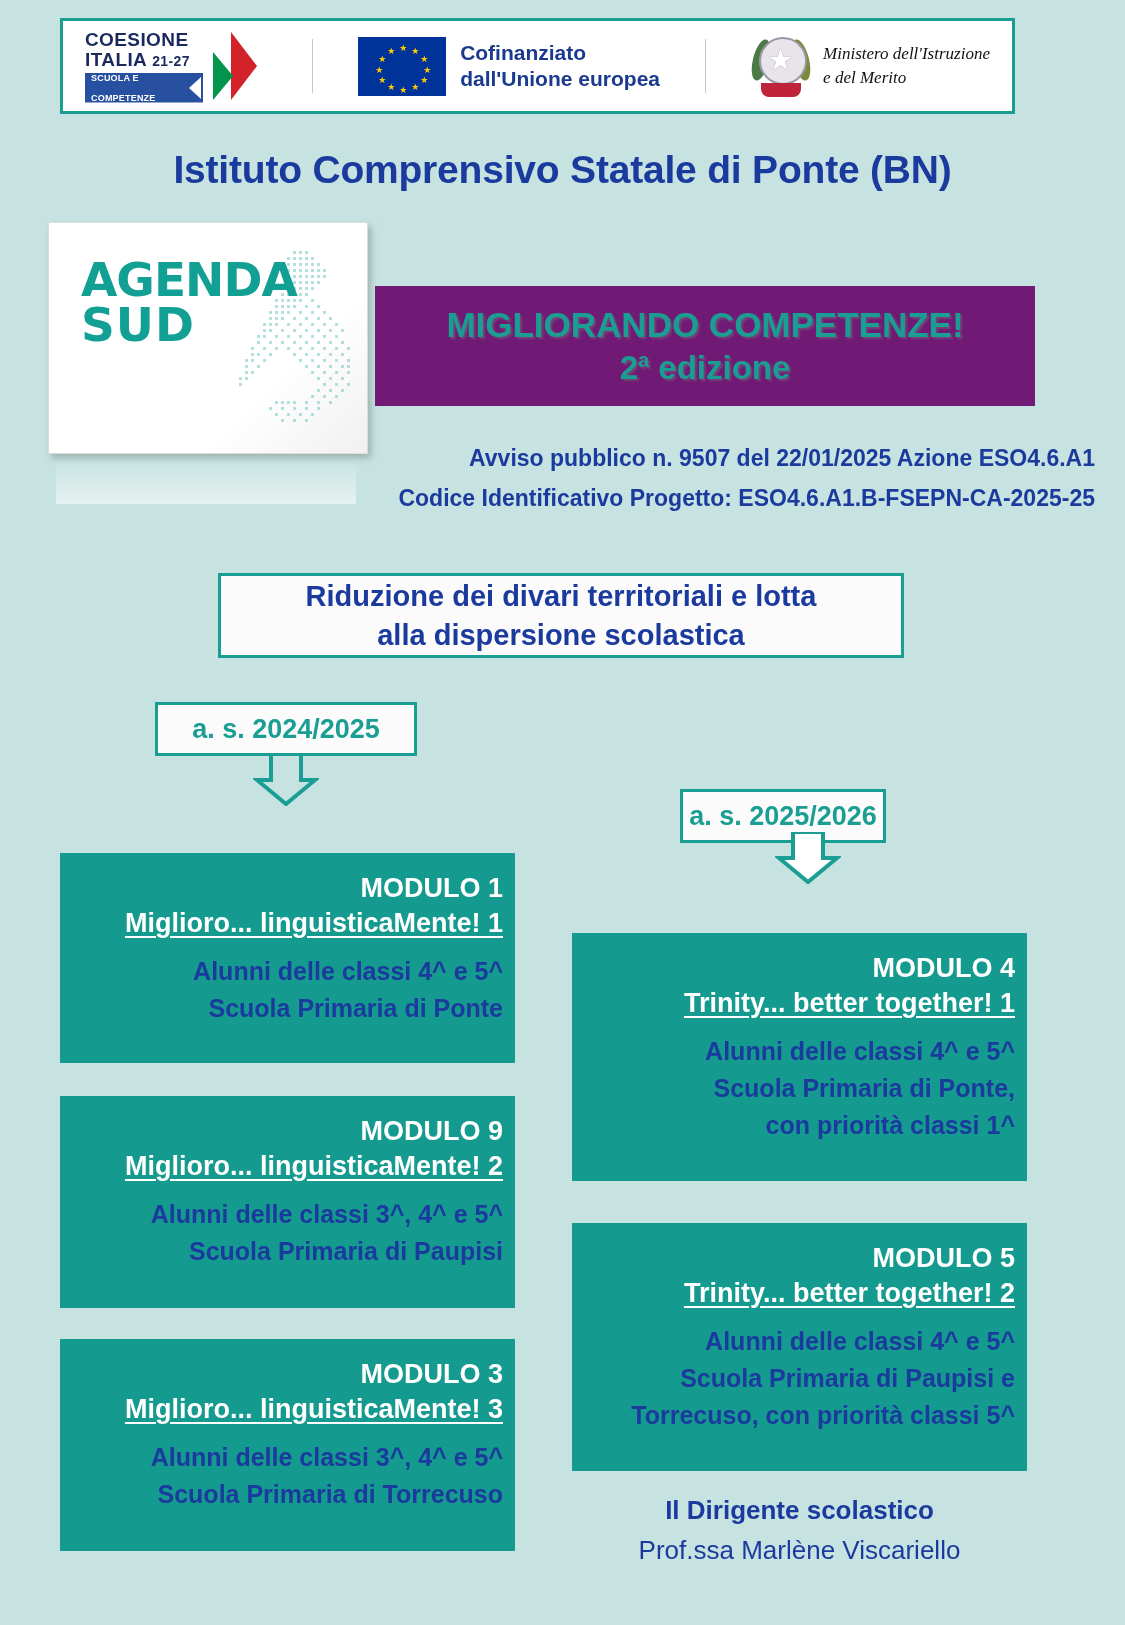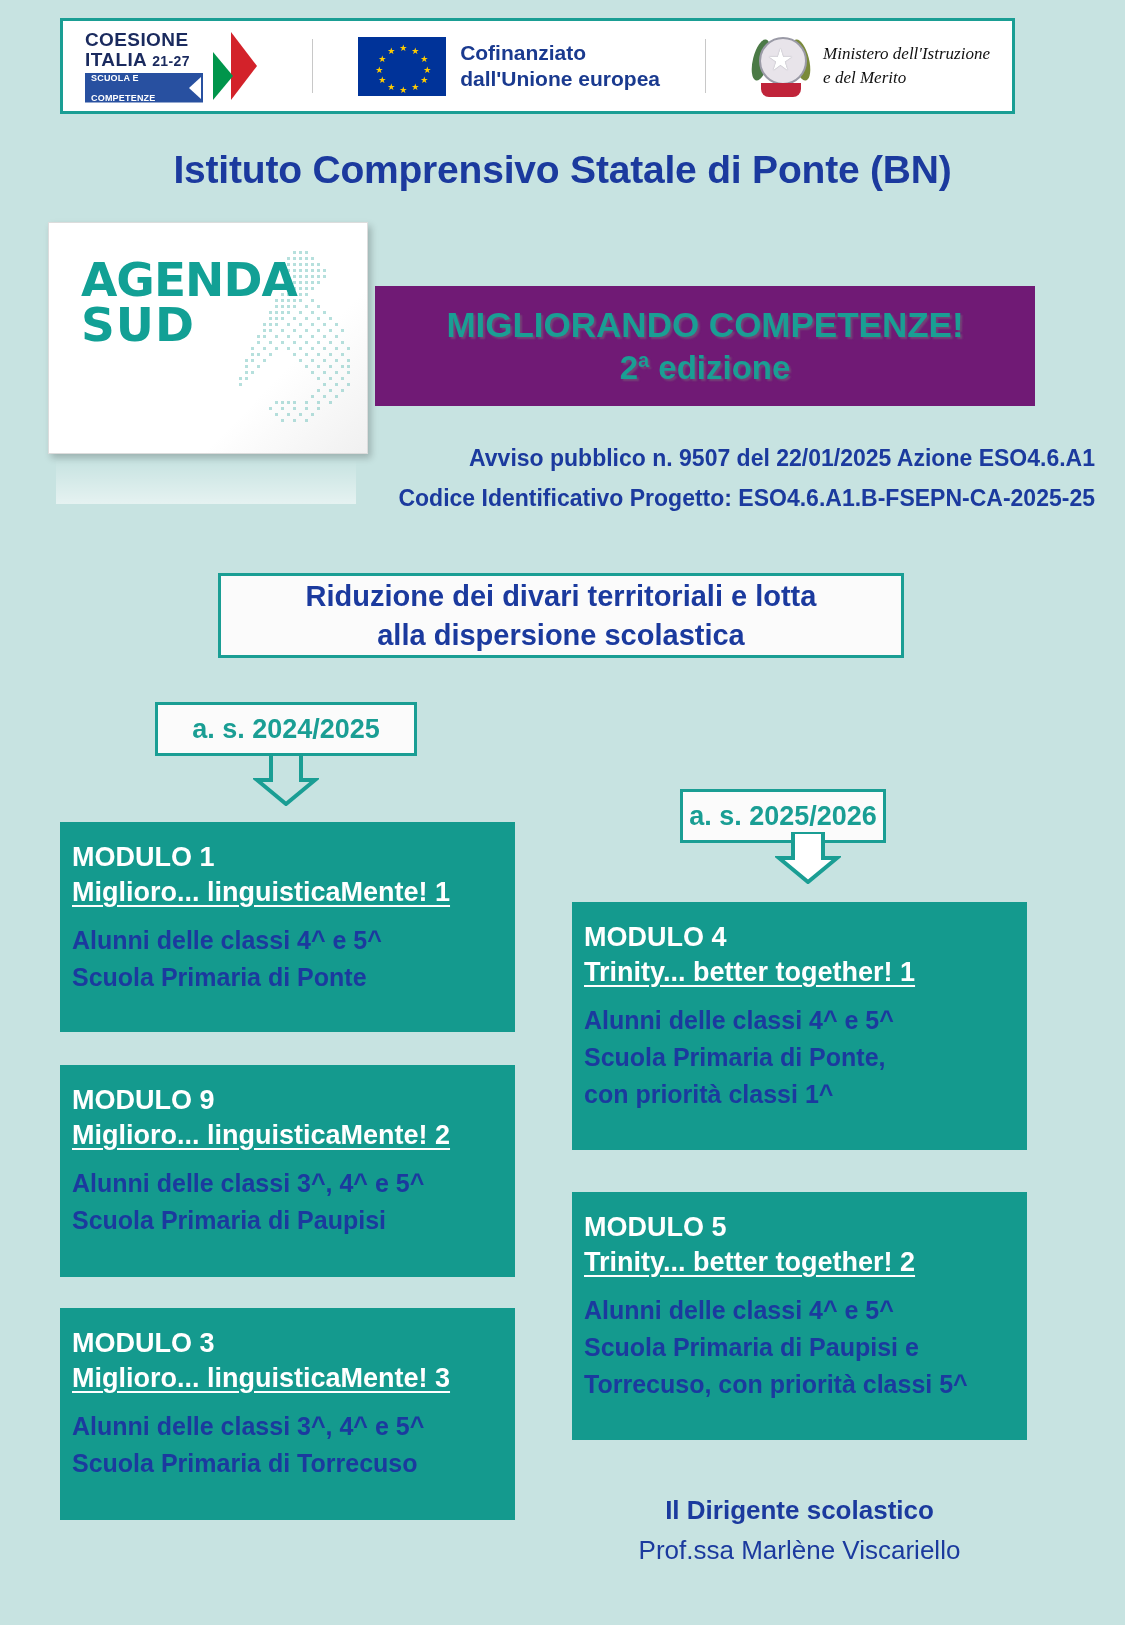--- a/index.html
+++ b/index.html
@@ -327,22 +327,23 @@
     height: 52px;
   }
   #arrow-1 { left: 253px; top: 754px; }
   #arrow-2 { left: 775px; top: 832px; }
 
   
   .module-box {
     position: absolute;
     background: #149a8e;
     box-sizing: border-box;
-    text-align: left;
-    padding: 18px 1px 16px 12px;
+    text-align: right;
+    padding: 18px 12px 16px 12px;
+    margin-top: 31px;
   }
   .mod-title {
     color: #ffffff;
     font-weight: bold;
     font-size: 27px;
     line-height: 34px;
   }
   .mod-subtitle {
     color: #ffffff;
     font-weight: bold;

